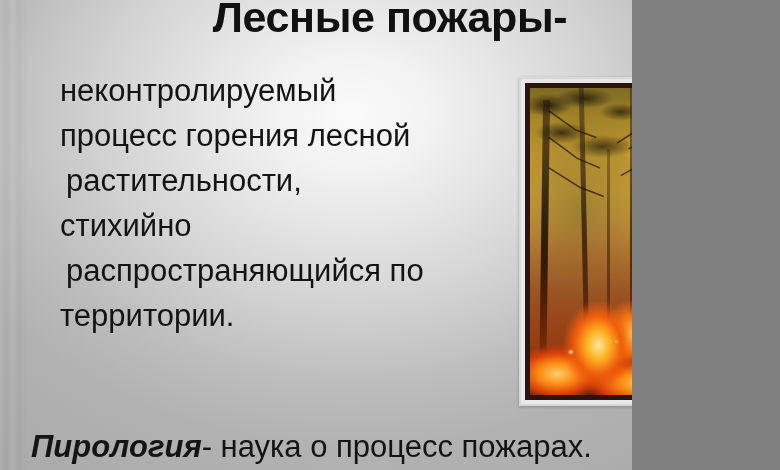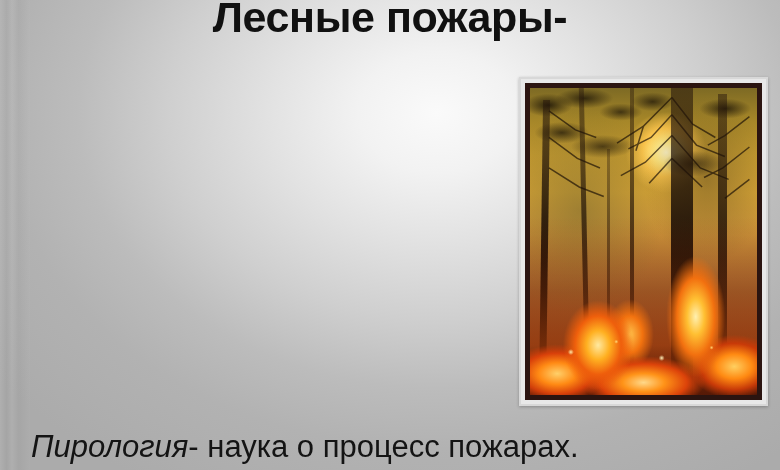--- a/index.html
+++ b/index.html
@@ -2,21 +2,21 @@
 <html><head>
 <meta charset="utf-8">
 <style>
   html, body {
     margin: 0;
     padding: 0;
     background: #808080;
   }
   #slide {
     position: relative;
-    width: 780px;
+    width: 632px;
     height: 470px;
     overflow: hidden;
     font-family: "Liberation Sans", sans-serif;
     background:
       radial-gradient(ellipse 560px 430px at 56% 24%,
         #fafafa 0%,
         #f2f2f2 14%,
         #e2e2e2 30%,
         #cfcfcf 48%,
         #bcbcbc 64%,
@@ -67,21 +67,21 @@
 
   .footer {
     position: absolute;
     left: 31px;
     bottom: 5px;
     font-size: 31px;
     color: #141414;
     white-space: nowrap;
   }
   .footer .term {
-    font-weight: normal;
+    font-weight: bold;
     font-style: italic;
   }
 
   
   .photo-frame {
     position: absolute;
     left: 519px;
     top: 77px;
     width: 249px;
     height: 329px;
@@ -189,20 +189,28 @@
       rgba(0,0,0,0) 56%, rgba(20,8,2,0.35) 84%, rgba(12,5,1,0.6) 100%);
   }
 </style>
 </head>
 <body>
 
 <div id="slide">
 
   <div class="title">Лесные пожары-</div>
 
+  <div class="body-text">
+    <div class="body-line">неконтролируемый</div>
+    <div class="body-line">процесс горения лесной</div>
+    <div class="body-line indent"> растительности,</div>
+    <div class="body-line">стихийно</div>
+    <div class="body-line indent"> распространяющийся по</div>
+    <div class="body-line">территории.</div>
+  </div>
 
   <div class="footer">
     <span class="term">Пирология</span><span>- наука о процесс пожарах.</span>
   </div>
 
   <div class="photo-frame">
     <div class="photo-inner">
       <div class="photo-canvas">
         <div class="sky"></div>
         <div class="haze"></div>

